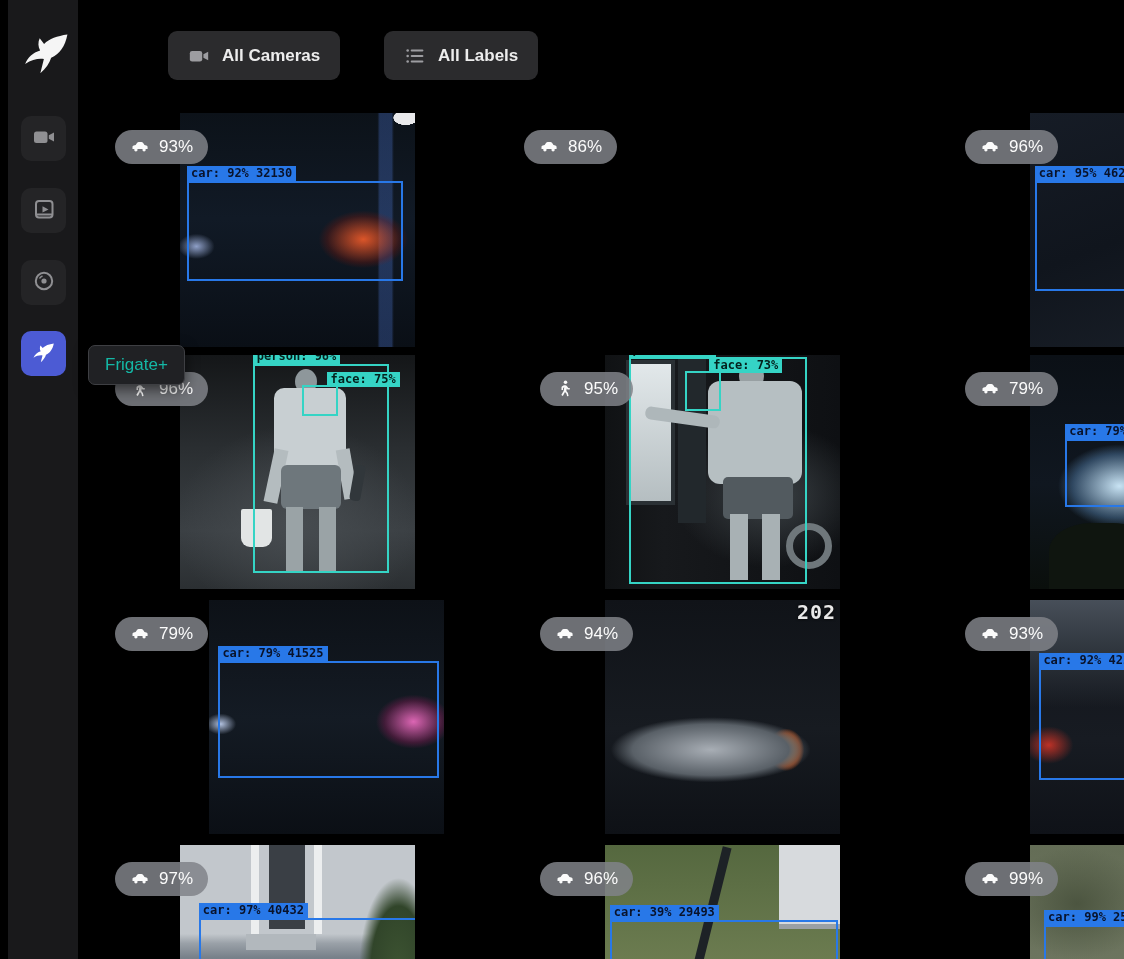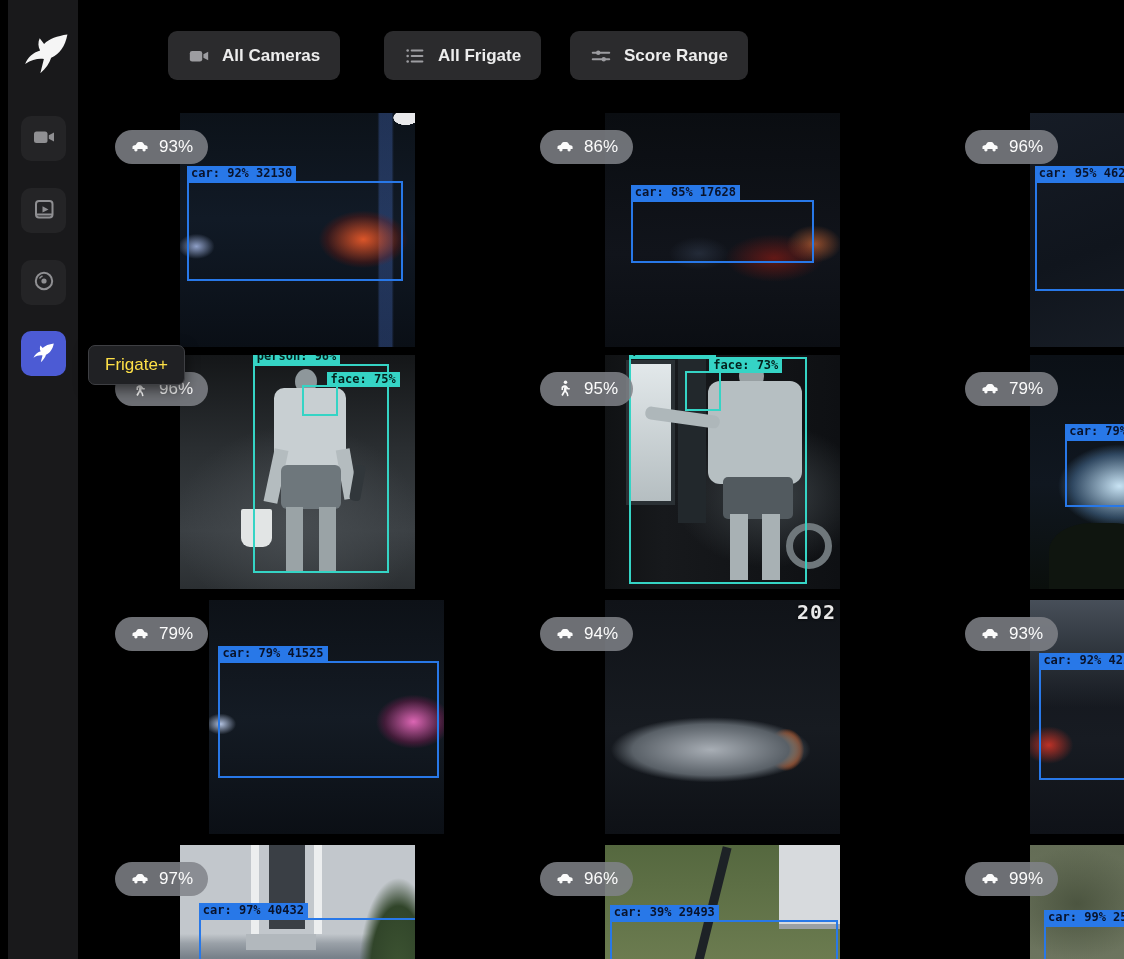--- a/index.html
+++ b/index.html
@@ -8,21 +8,21 @@
 
   
   .sidebar { position:absolute; left:8px; top:0; width:70px; height:959px; background:#19191b; z-index:10; }
   .logo { position:absolute; left:14px; top:26px; width:50px; height:52px; color:#f5f5f5; }
   .nav-btn { position:absolute; left:13px; width:45px; height:45px; border-radius:10px; background:#242426; display:flex; align-items:center; justify-content:center; color:#8f8f92; cursor:pointer; }
   .nav-btn.active { background:#4c5bd4; color:#ffffff; }
   .nav-btn svg { width:24px; height:24px; }
   .logo svg { width:100%; height:100%; }
 
   
-  .tooltip { position:absolute; left:88px; top:345px; z-index:60; background:#202124; border:1px solid #3e3f43; border-radius:7px; padding:9px 16px; color:#fde047; font-size:17px; font-weight:400; white-space:nowrap; box-shadow:0 4px 14px rgba(0,0,0,.6); }
+  .tooltip { position:absolute; left:88px; top:345px; z-index:60; background:#202124; border:1px solid #3e3f43; border-radius:7px; padding:9px 16px; color:#14b8a6; font-size:17px; font-weight:400; white-space:nowrap; box-shadow:0 4px 14px rgba(0,0,0,.6); }
 
   
   .filterbar { position:absolute; left:80px; top:0; right:0; height:96px; }
   .fbtn { position:absolute; top:31px; height:49px; display:inline-flex; align-items:center; gap:12px; background:#2b2b2d; border:none; border-radius:9px; padding:0 20px; color:#ededed; font-size:17px; font-weight:700; font-family:"Liberation Sans", sans-serif; cursor:pointer; }
   .fbtn svg { width:22px; height:22px; color:#9d9da1; flex:none; }
   #btn-cameras { left:88px; }
   #btn-labels  { left:304px; }
   #btn-score   { left:490px; }
 
   
@@ -165,56 +165,45 @@
     <button class="fbtn" id="btn-cameras">
       <svg viewBox="0 0 24 24">
           <use href="#i-video"></use>
         </svg>
       <span>All Cameras</span>
     </button>
     <button class="fbtn" id="btn-labels">
       <svg viewBox="0 0 24 24">
           <use href="#i-list"></use>
         </svg>
-      <span>All Frigate</span>
-    </button>
-    <button class="fbtn" id="btn-score">
-      <svg viewBox="0 0 24 24">
-          <use href="#i-sliders"></use>
-        </svg>
-      <span>Score Range</span>
+      <span>All Labels</span>
     </button>
   </div>
 
   <div class="cell" style="left:100px; top:113px">
     <div class="badge">
         <svg viewBox="0 0 24 24">
           <use href="#i-car"></use>
         </svg>
         <span>93%</span>
       </div>
     <div class="thumb s1">
       <div class="bbox" style="left:3%; top:29%; width:92%; height:43%">
         <span class="boxlbl">car: 92% 32130</span>
       </div>
     </div>
   </div>
 
-  <div class="cell" style="left:525px; top:113px">
+  <div class="cell" style="left:509px; top:113px">
     <div class="badge">
         <svg viewBox="0 0 24 24">
           <use href="#i-car"></use>
         </svg>
         <span>86%</span>
       </div>
-    <div class="thumb s2">
-      <div class="bbox" style="left:11%; top:37%; width:78%; height:27%">
-        <span class="boxlbl">car: 85% 17628</span>
-      </div>
-    </div>
   </div>
 
   <div class="cell" style="left:950px; top:113px">
     <div class="badge">
         <svg viewBox="0 0 24 24">
           <use href="#i-car"></use>
         </svg>
         <span>96%</span>
       </div>
     <div class="thumb s3">

